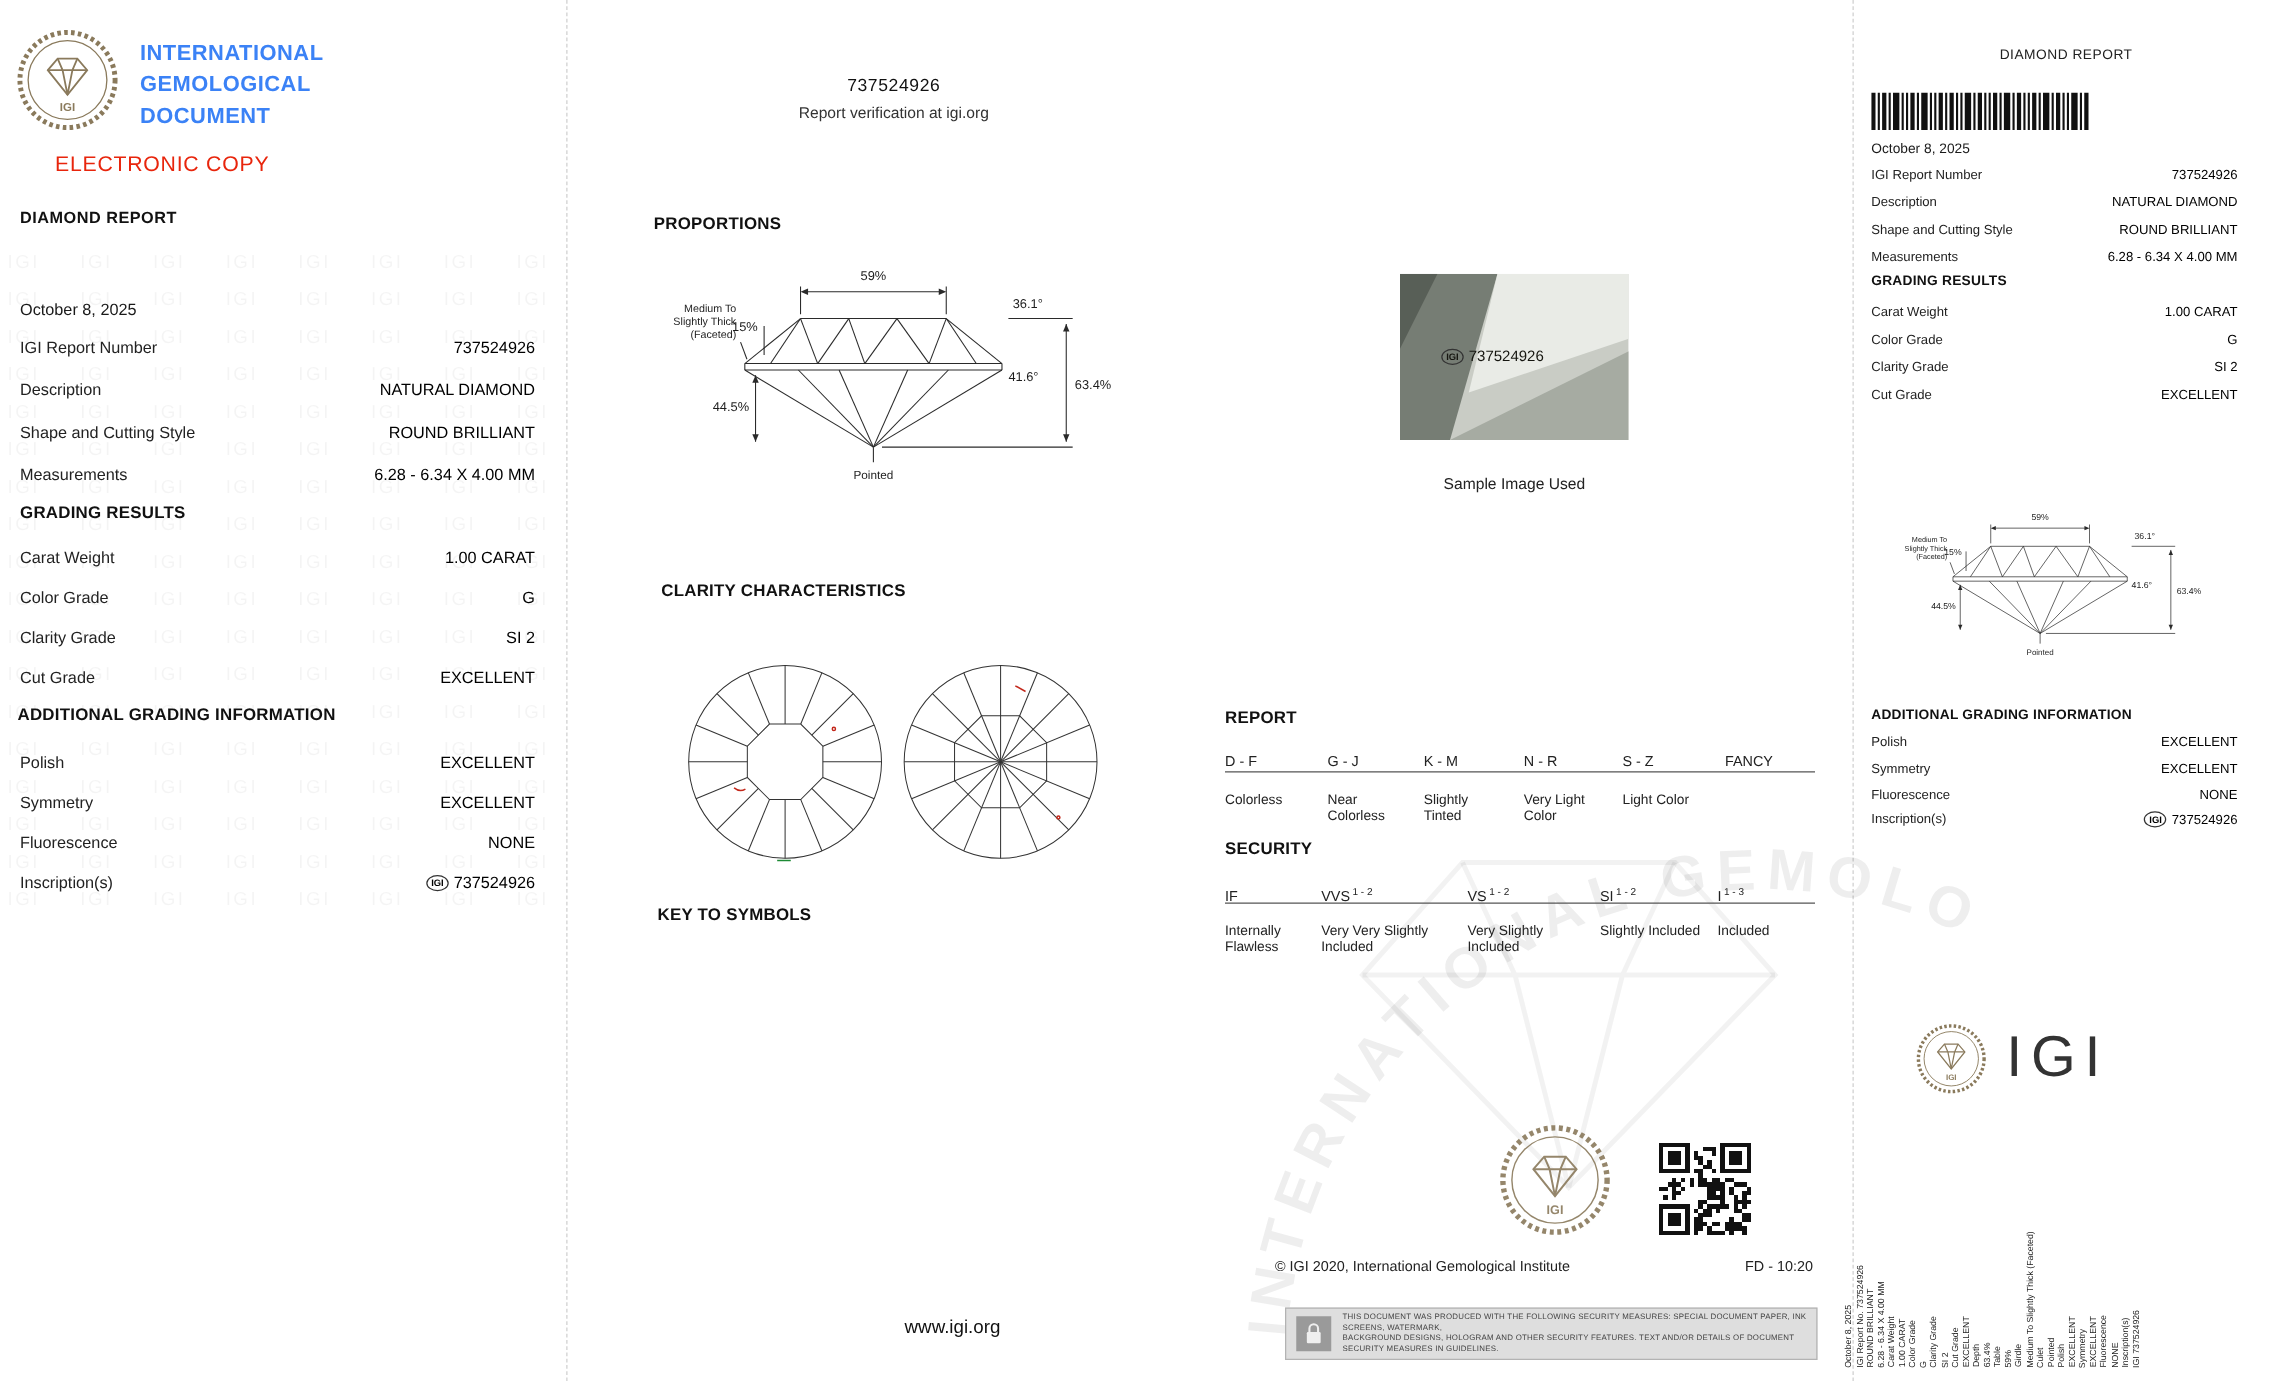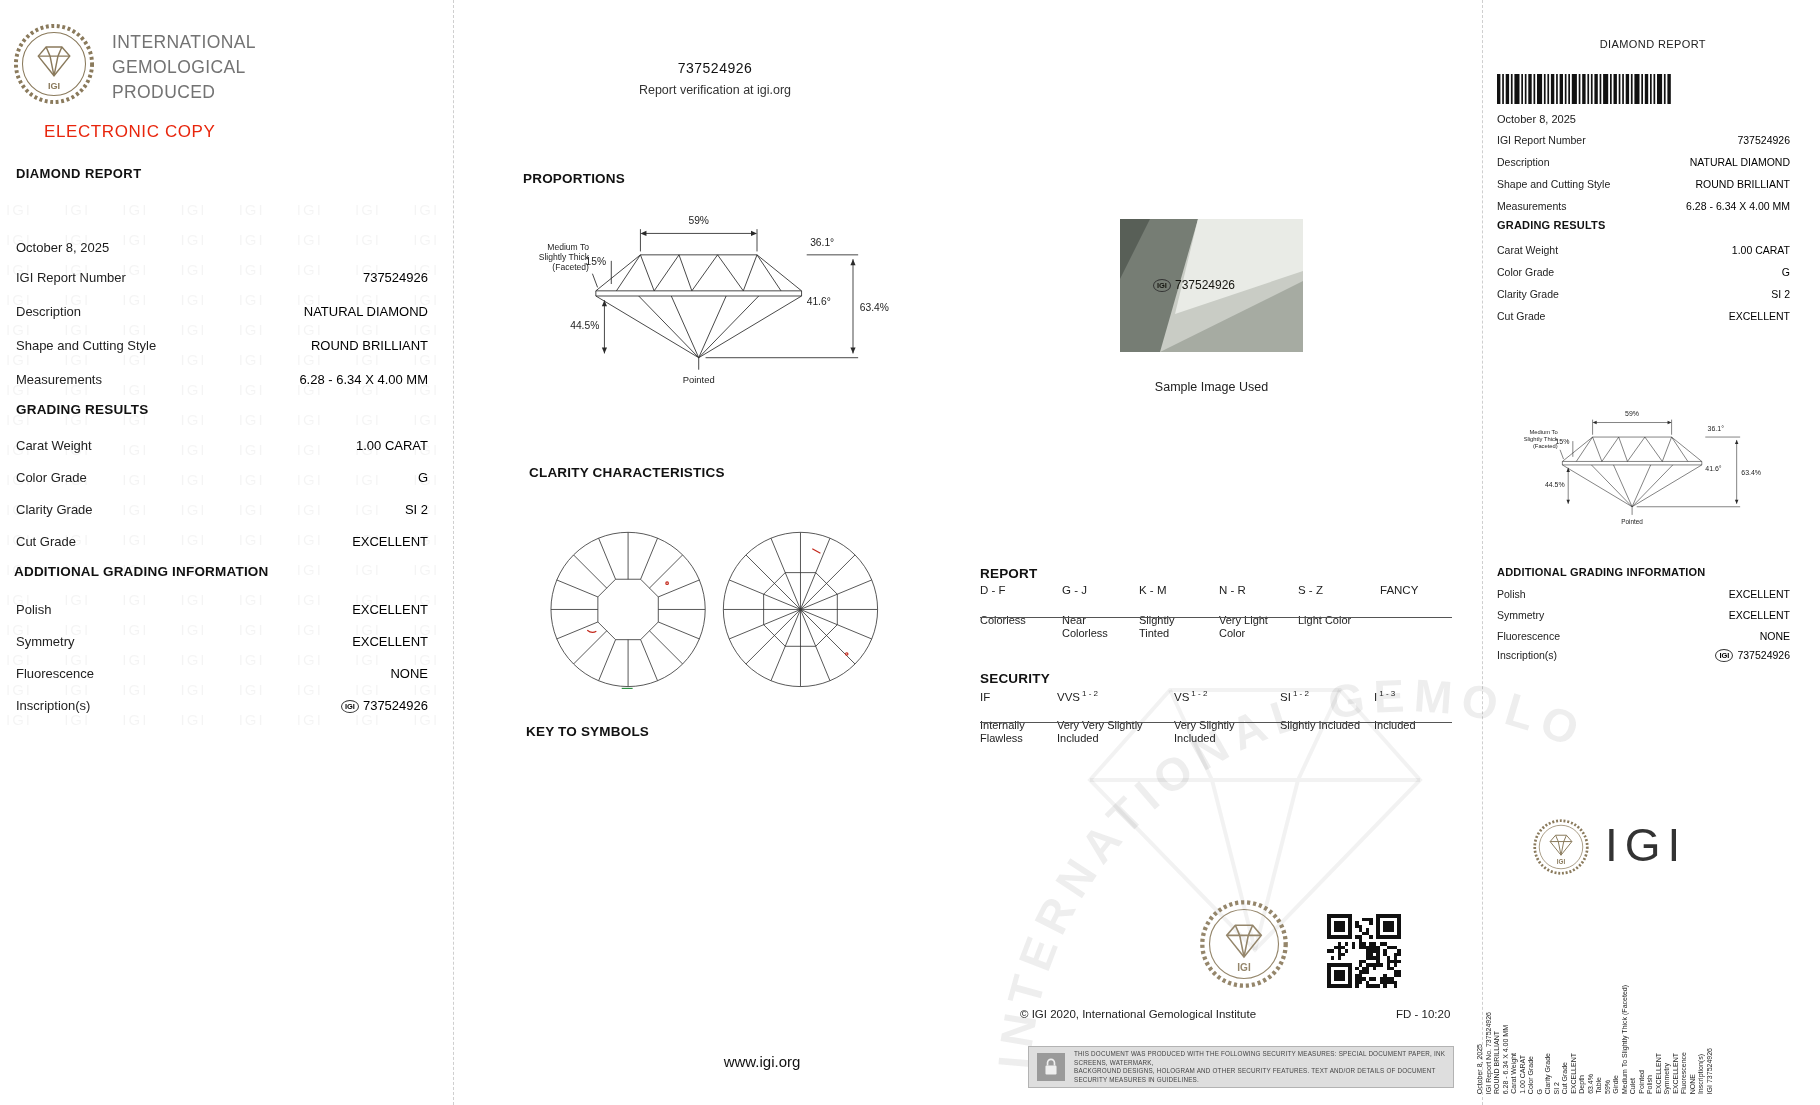--- a/index.html
+++ b/index.html
@@ -3,21 +3,21 @@
 <meta charset="utf-8">
 <style>
   *{margin:0;padding:0;box-sizing:border-box}
   html,body{background:#fff}
   .page{position:relative;width:1820px;height:1105px;background:#fff;overflow:hidden;
         font-family:"Liberation Sans",sans-serif;color:#1a1a1a}
   .abs{position:absolute}
   .sep{position:absolute;top:0;bottom:0;width:0;border-left:1px dashed #cfcfcf}
 
   
-  .inst{font-size:17.5px;font-weight:normal;line-height:25px;letter-spacing:.4px;color:#737373}
+  .inst{font-size:17.5px;font-weight:bold;line-height:25px;letter-spacing:.4px;color:#3b82f6}
   .ecopy{font-size:17px;font-weight:normal;color:#e8250c;letter-spacing:.6px}
   .h-title{font-size:13px;font-weight:bold;letter-spacing:.4px;color:#111}
   .sec-h{font-size:13.5px;font-weight:bold;letter-spacing:.2px;color:#111}
   .rowtext{font-size:13px}
   .rows{display:flex;flex-direction:column}
   .rows .row{height:var(--rh,32px);display:flex;align-items:flex-start}
   .row{display:flex;justify-content:space-between}
   .lbl{font-size:13px;color:#222}
   .val{font-size:13px;color:#000}
   .igimark{display:inline-block;border:1px solid #333;border-radius:50%;font-size:7.5px;
@@ -32,21 +32,21 @@
   .keylines{font-size:12.5px;line-height:18px;color:#1a1a1a}
   .website{font-size:15px;font-weight:400;text-align:center;color:#111}
   .caption{font-size:12.5px;text-align:center;color:#222}
 
   
   .sample{overflow:hidden}
   .sample-label{position:absolute;left:18%;top:44%;font-size:12px;color:#15150f;white-space:nowrap}
 
   
   .scale{width:478px}
-  .scale .cols{display:flex;margin-top:3px}
+  .scale .cols{display:flex;margin-top:23px}
   .scale .col .range{font-size:11.5px;color:#222;height:14px;margin-bottom:16px;white-space:nowrap}
   .scale .col .desc{font-size:11px;line-height:13px;color:#222}
   .scale .rule{position:absolute;left:0;width:472px;top:51px;border-top:1px solid #555}
   .color-cols .col:nth-of-type(1){width:82px}.color-cols .col:nth-of-type(2){width:77px}
   .color-cols .col:nth-of-type(3){width:80px}.color-cols .col:nth-of-type(4){width:79px}
   .color-cols .col:nth-of-type(5){width:82px}.color-cols .col:nth-of-type(6){width:76px}
   .color-cols .col .desc{max-width:64px}
   .clarity-cols .col:nth-of-type(1){width:77px}.clarity-cols .col:nth-of-type(2){width:117px}
   .clarity-cols .col:nth-of-type(3){width:106px}.clarity-cols .col:nth-of-type(4){width:94px}
   .clarity-cols .col:nth-of-type(5){width:80px}
@@ -161,21 +161,21 @@
       <path d="M150,310 L480,310 M230,220 L272,310 M400,220 L358,310 M272,310 L315,480 M358,310 L315,480"></path>
     </g>
   </svg>
 
   <svg class="abs" style="left:12px;top:22px;width:84px;height:84px">
       <use href="#igi-seal"></use>
     </svg>
   <div class="abs inst" style="left:112px;top:30px">
     <div>INTERNATIONAL</div>
     <div>GEMOLOGICAL</div>
-    <div>PRODUCED</div>
+    <div>DOCUMENT</div>
   </div>
   <div class="abs ecopy" style="left:44px;top:122px">ELECTRONIC COPY</div>
   <div class="abs h-title" style="left:16px;top:166px">DIAMOND REPORT</div>
 
   <div class="abs rowtext" style="left:16px;top:240px">October 8, 2025</div>
 
   <div class="abs rows" style="left:16px;top:270px;width:412px;--rh:34px">
 
       <div class="row">
         <span class="lbl">IGI Report Number</span>

